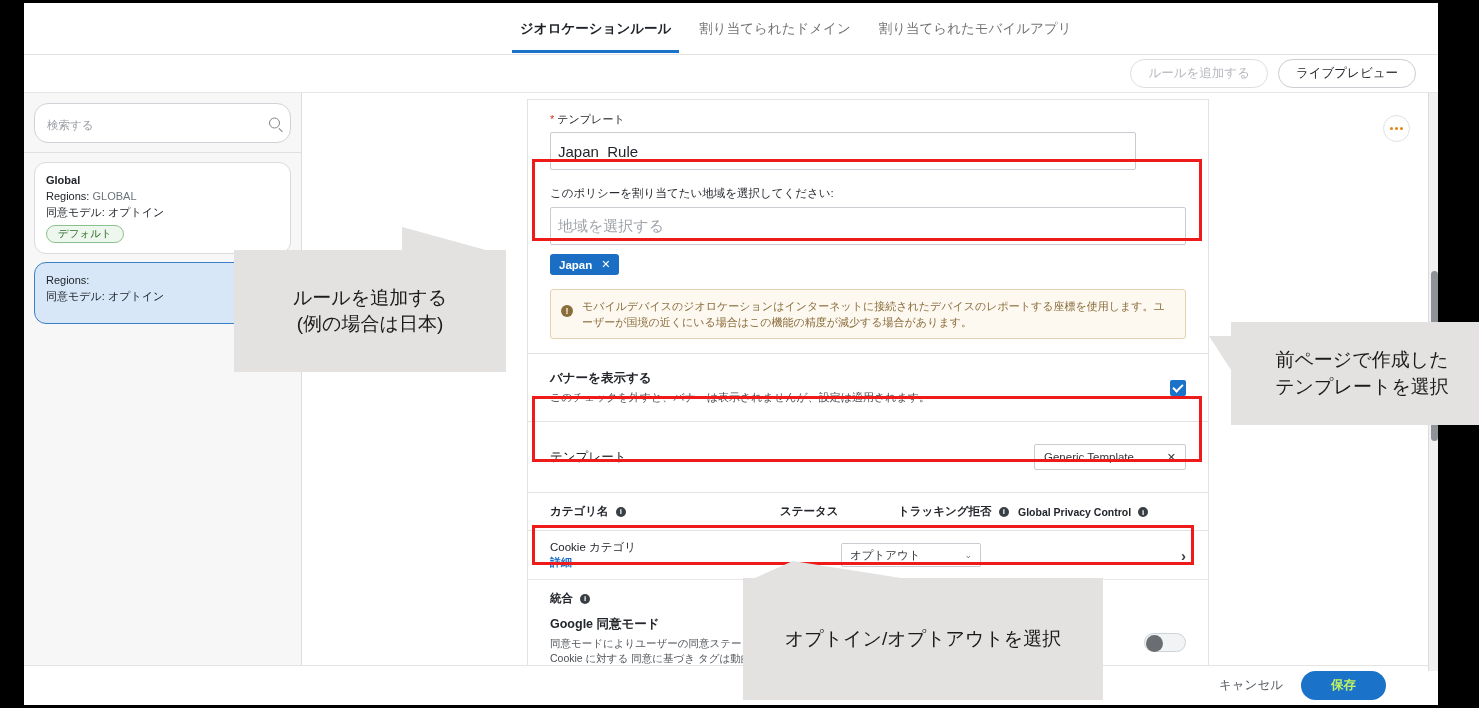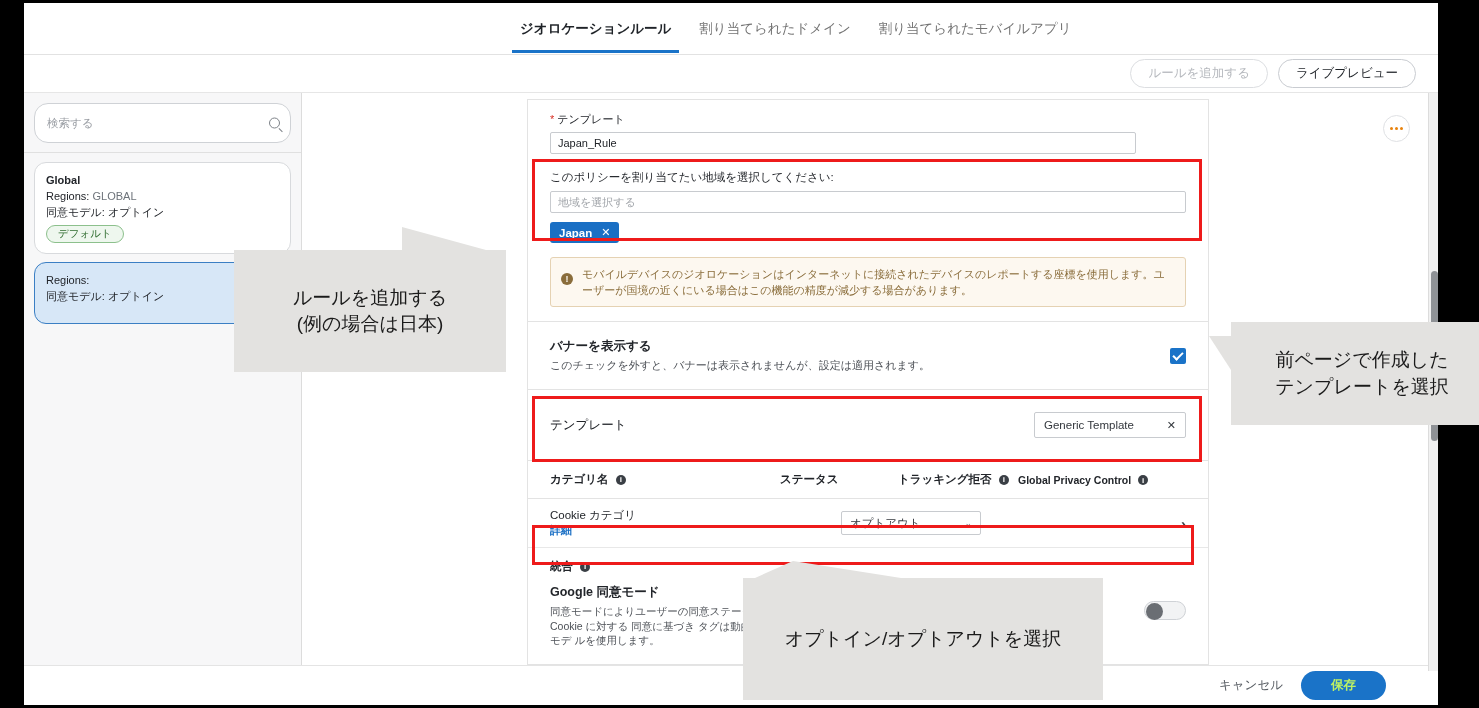--- a/index.html
+++ b/index.html
@@ -76,22 +76,22 @@
     background: #f7f7f8;
     border-right: 1px solid #dcdcdc;
     padding: 10px 10px 0 10px;
   }
   .searchbox {
     position: relative;
     height: 40px;
     border: 1px solid #cfd2d6;
     border-radius: 14px;
     background: #fff;
-    display: flex; align-items: center;
-    padding: 8px 12px;
+    display: flex; align-items: flex-start;
+    padding: 14px 12px;
   }
   .searchbox .ph { font-size: 11.5px; color: #9a9ea4; }
   .searchbox .mag {
     position: absolute; right: 10px; top: 50%;
     transform: translateY(-50%);
     width: 11px; height: 11px;
     border: 1.4px solid #7d8288; border-radius: 50%;
   }
   .searchbox .mag::after {
     content: ""; position: absolute;
@@ -137,25 +137,25 @@
   .panel {
     background: #fff;
     border: 1px solid #e3e3e3;
     border-top: none;
   }
   .panel.first { border-top: 1px solid #e3e3e3; }
   .sec { padding: 12px 22px 14px 22px; }
   .label-req { font-size: 11px; color: #22252a; margin-bottom: 5px; }
   .label-req .star { color: #d93025; }
   .textinput {
-    height: 22px;
+    height: 38px;
     border: 1px solid #c8cbcf;
     border-radius: 2px;
     background: #fff;
-    font-size: 11px;
+    font-size: 15px;
     color: #22252a;
     display: flex; align-items: center;
     padding: 0 7px;
     width: 586px;
   }
   .textinput.ph { color: #a0a4a9; width: 100%; }
   .dots-btn {
     position: absolute;
     right: 28px; top: 22px;
     width: 27px; height: 27px;

